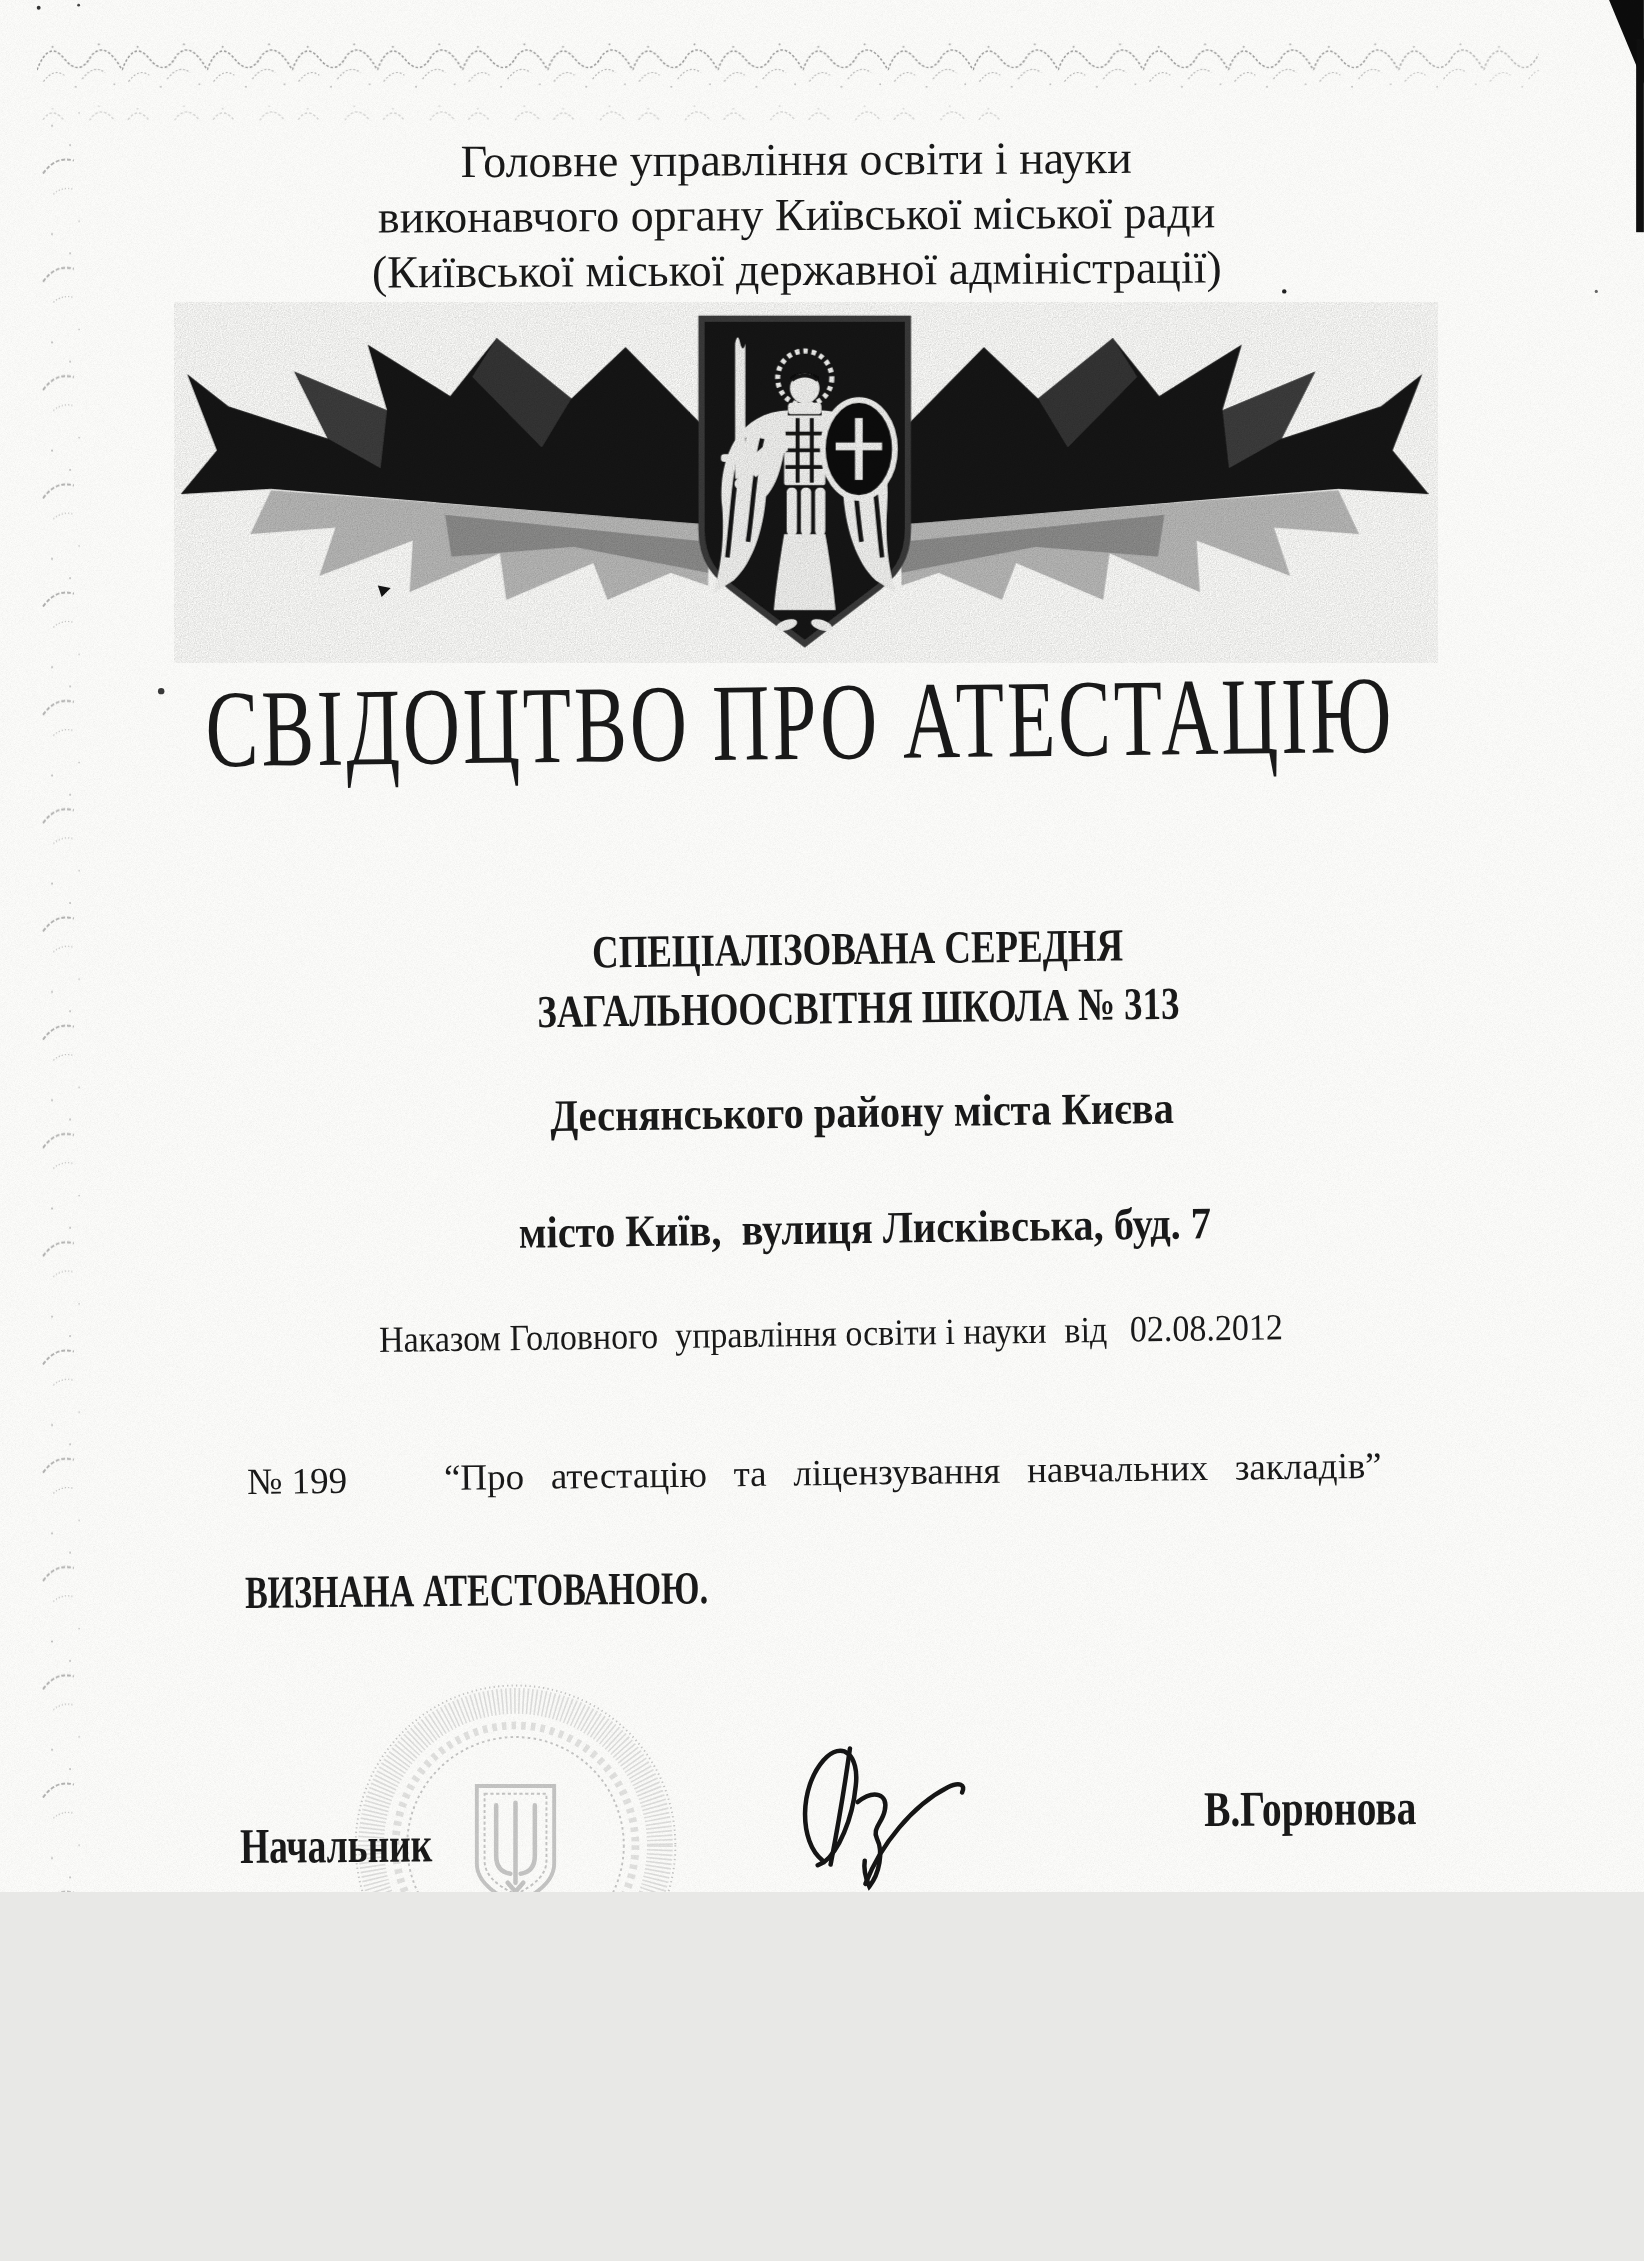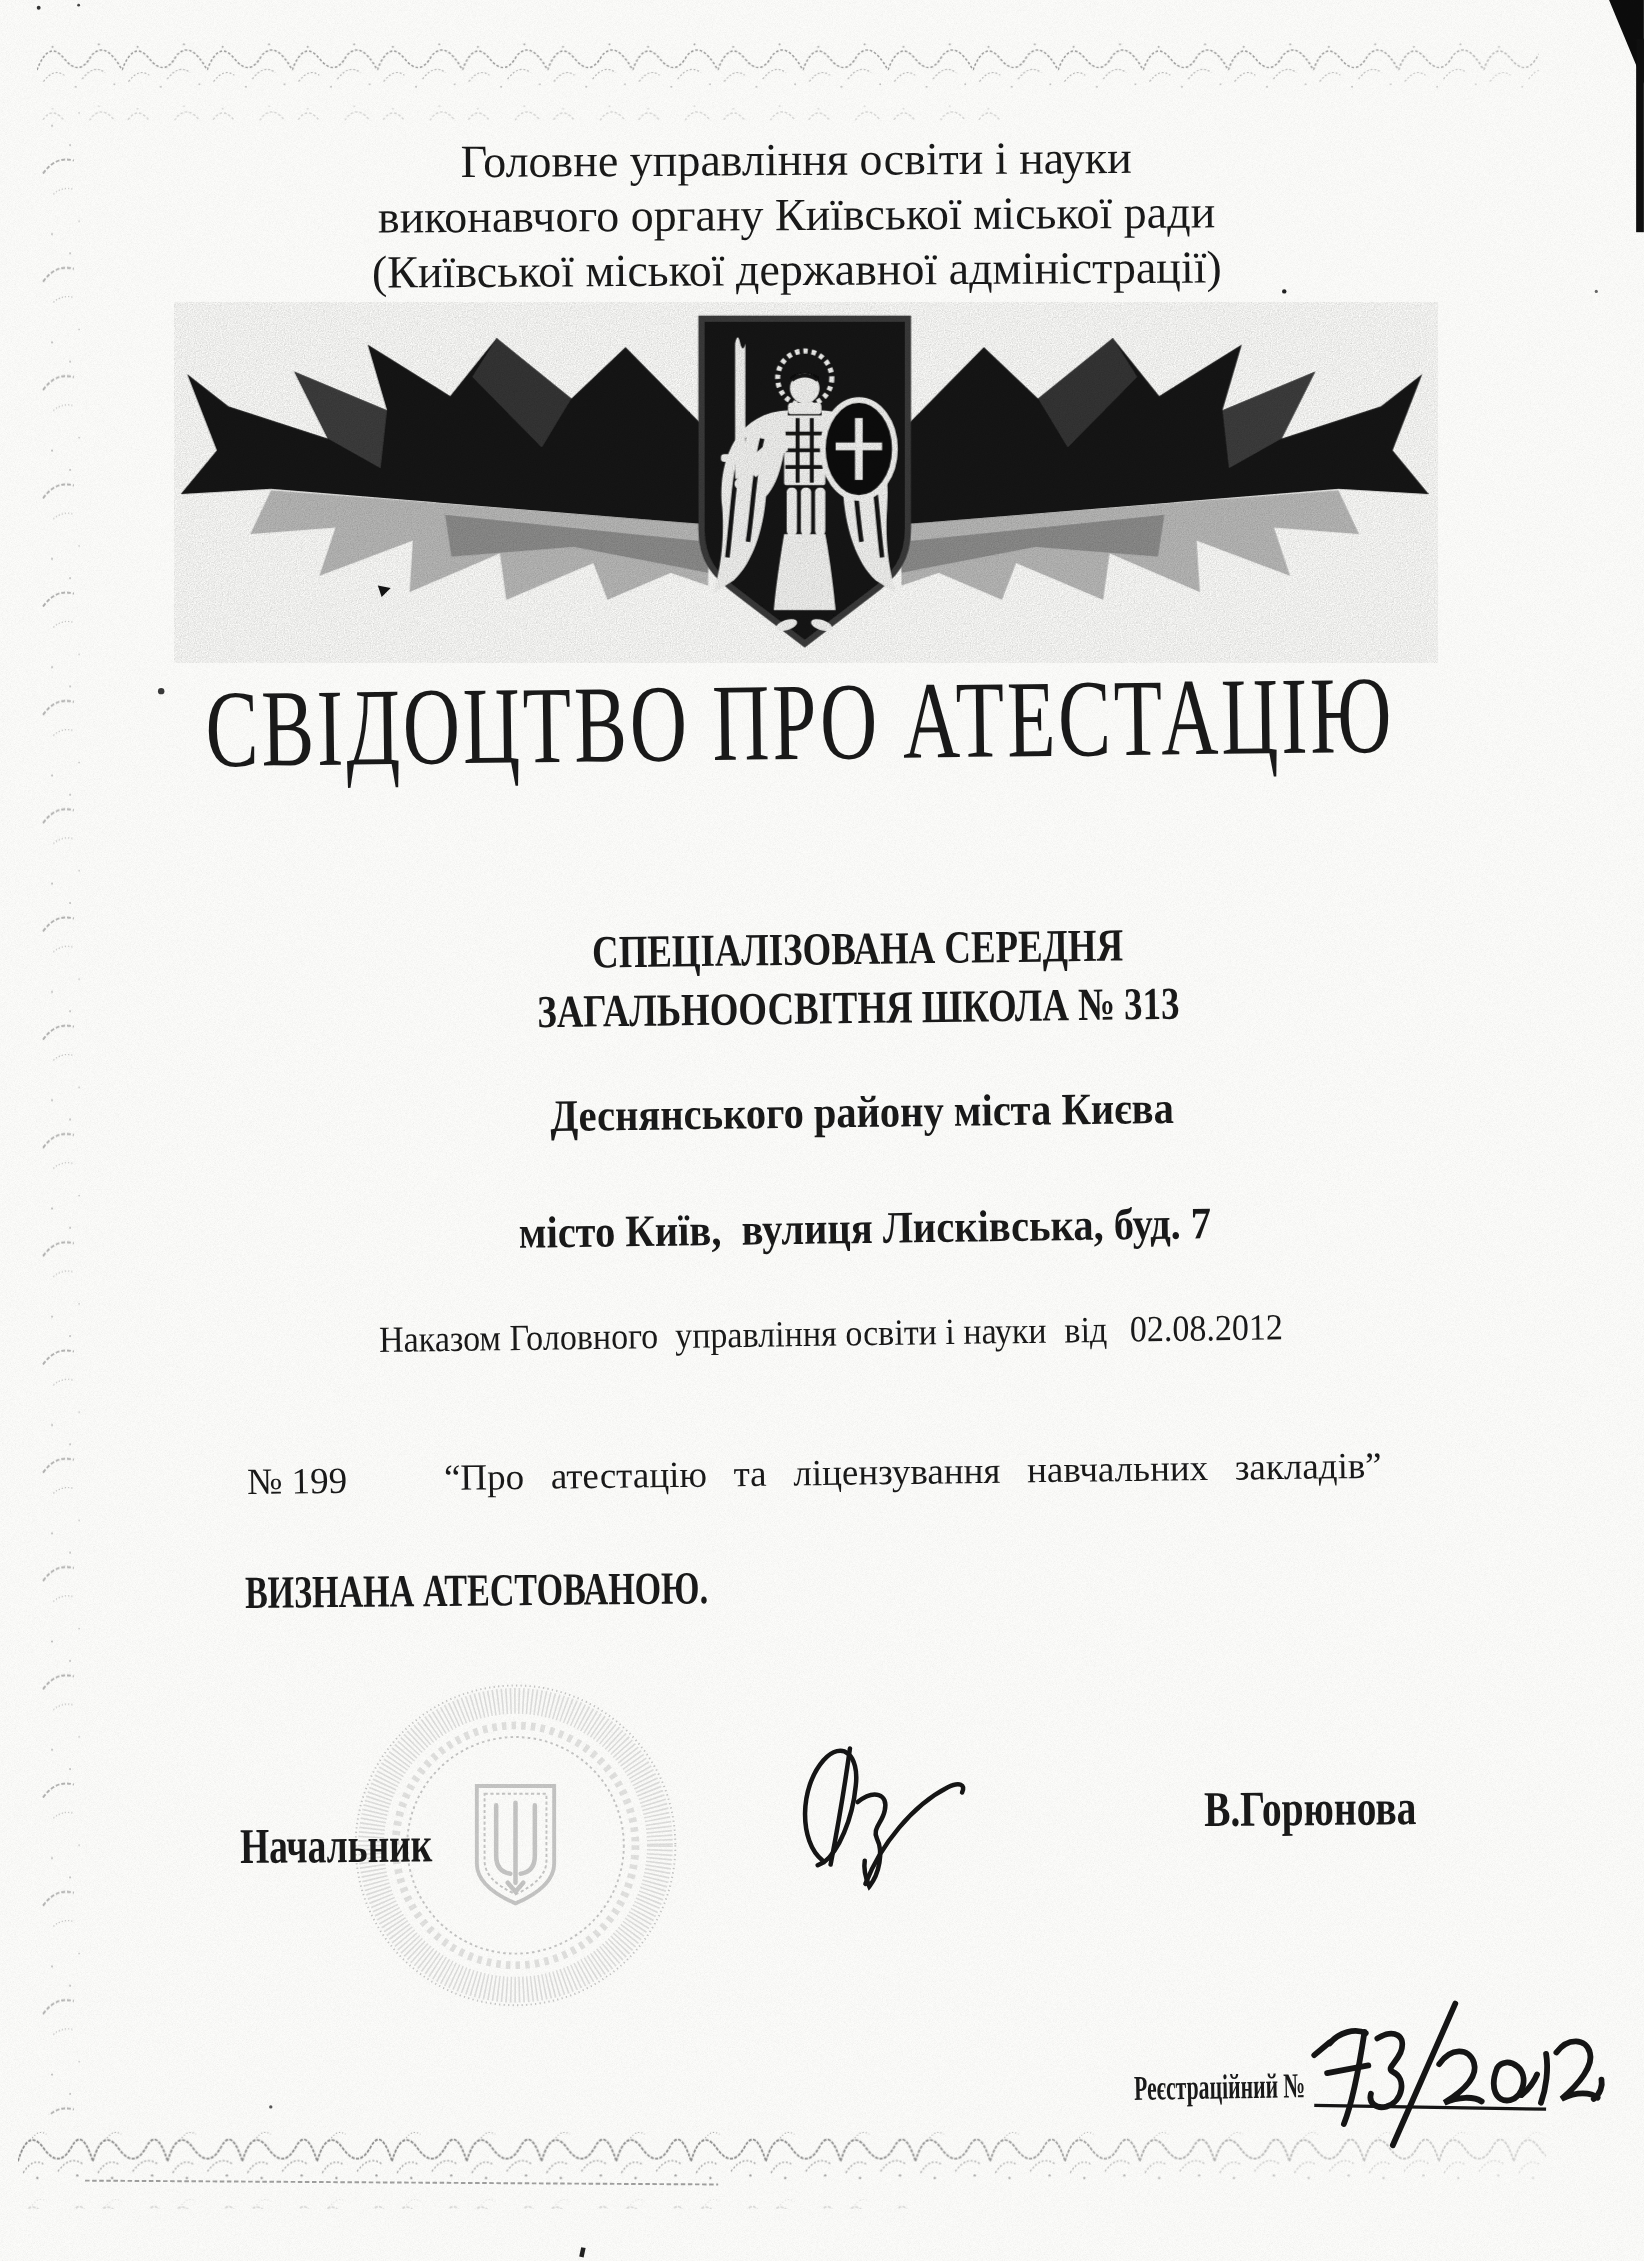--- a/index.html
+++ b/index.html
@@ -1,18 +1,18 @@
 <!DOCTYPE html>
 <html style="font-size:10.3px"><head>
 <meta charset="utf-8">
 <style>
   html,body{margin:0;padding:0;background:#e8e8e6;}
   .page{
     position:relative;
-    width:1644px;height:2261px;
+    width:1644px;height:1892px;
     background:#fcfcfa;
     overflow:hidden;
     font-family:"Liberation Serif","DejaVu Serif",serif;
     color:#1a1a1a;
   }
   .abs{position:absolute;white-space:nowrap;}
   .pre{white-space:pre;}
   .centered{transform-origin:center;}
   .leftline{transform-origin:0 50%;}
   

